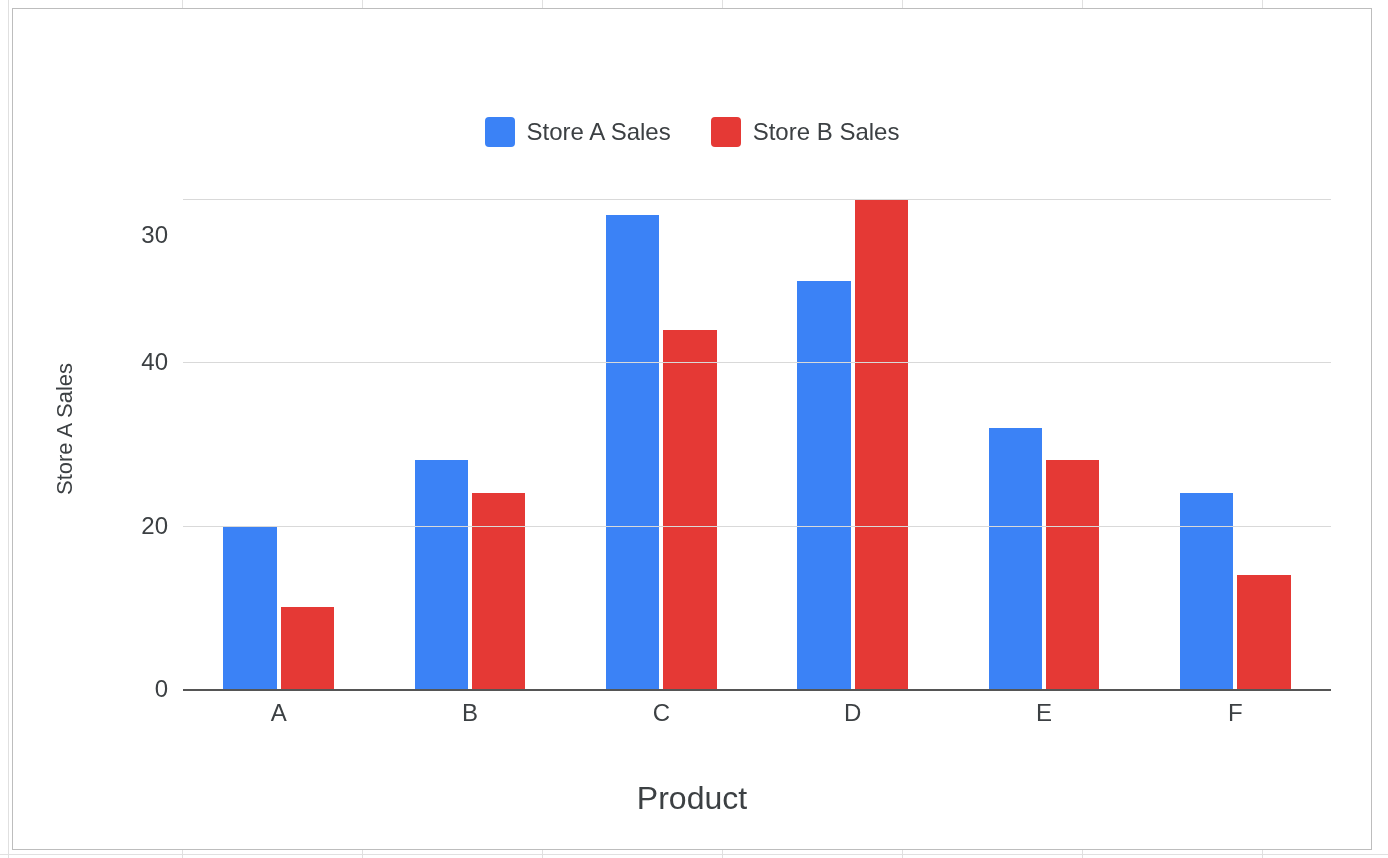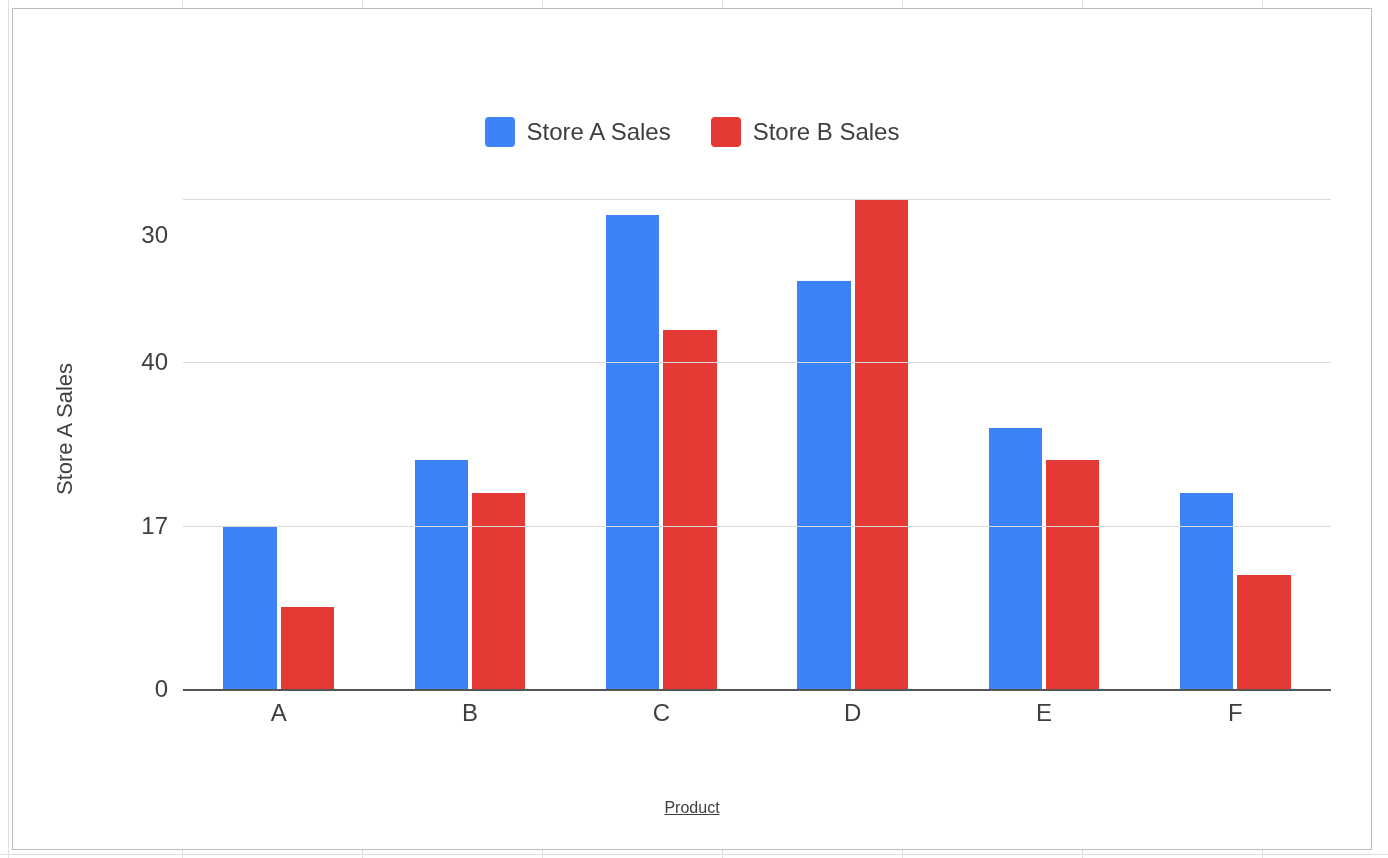--- a/index.html
+++ b/index.html
@@ -118,23 +118,22 @@
       transform: translate(-50%, -50%) rotate(-90deg);
       font-size: 22px;
       color: #3c4043;
       white-space: nowrap;
     }
     .x-axis-title {
       position: absolute;
       bottom: 32px;
       left: 50%;
       transform: translateX(-50%);
-      font-size: 16px;
-      color: #3c4043;
-      text-decoration: underline;
+      font-size: 32px;
+      color: #3c4043;
     }
     .bars-layer {
       position: absolute;
       inset: 0;
     }
     .bar {
       position: absolute;
       bottom: 0;
     }
   </style>
@@ -180,21 +179,21 @@
           <div class="bar" title="Store A Sales / D: 25" style="left: 53.5%; width: 4.66667%; height: 83.3333%; background: rgb(59, 130, 246);"></div>
           <div class="bar" title="Store B Sales / D: 30" style="left: 58.5%; width: 4.66667%; height: 100%; background: rgb(229, 57, 53);"></div>
           <div class="bar" title="Store A Sales / E: 16" style="left: 70.1667%; width: 4.66667%; height: 53.3333%; background: rgb(59, 130, 246);"></div>
           <div class="bar" title="Store B Sales / E: 14" style="left: 75.1667%; width: 4.66667%; height: 46.6667%; background: rgb(229, 57, 53);"></div>
           <div class="bar" title="Store A Sales / F: 12" style="left: 86.8333%; width: 4.66667%; height: 40%; background: rgb(59, 130, 246);"></div>
           <div class="bar" title="Store B Sales / F: 7" style="left: 91.8333%; width: 4.66667%; height: 23.3333%; background: rgb(229, 57, 53);"></div>
         </div>
     <div class="hgrid baseline" style="top: 100%;"></div>
         <div class="y-tick-label" style="top: 100%;">0</div>
         <div class="hgrid" style="top: 66.6667%;"></div>
-        <div class="y-tick-label" style="top: 66.6667%;">17</div>
+        <div class="y-tick-label" style="top: 66.6667%;">20</div>
         <div class="hgrid" style="top: 33.3333%;"></div>
         <div class="y-tick-label" style="top: 33.3333%;">40</div>
         <div class="hgrid" style="top: 0%;"></div>
         <div class="y-tick-label" style="top: 0%; margin-top: 36px;">30</div>
         <div class="x-tick-label" style="left: 8.33333%;">A</div>
         <div class="x-tick-label" style="left: 25%;">B</div>
         <div class="x-tick-label" style="left: 41.6667%;">C</div>
         <div class="x-tick-label" style="left: 58.3333%;">D</div>
         <div class="x-tick-label" style="left: 75%;">E</div>
         <div class="x-tick-label" style="left: 91.6667%;">F</div>

